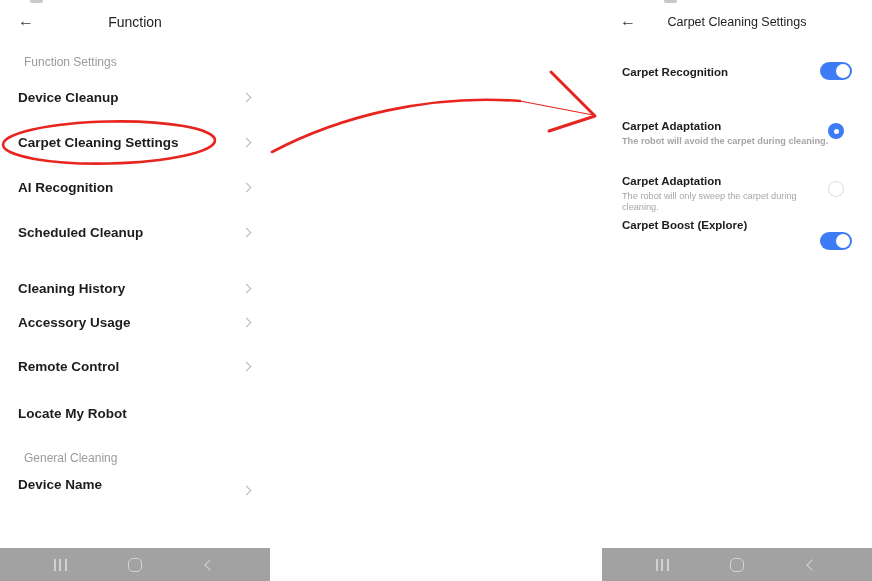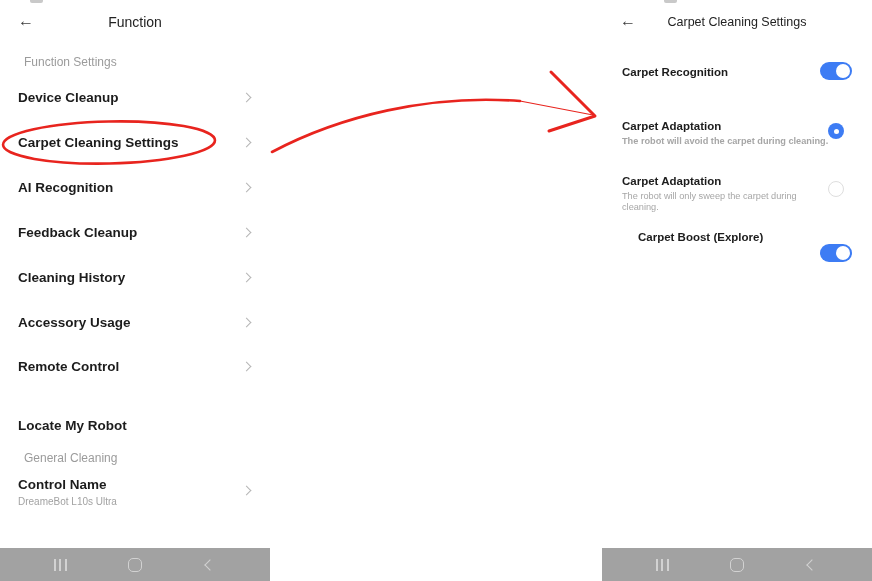--- a/index.html
+++ b/index.html
@@ -79,48 +79,47 @@
       <span class="l-title">Carpet Cleaning Settings</span>
       <span class="chev"></span>
     </div>
 
     <div class="l-row" style="top:178px;">
       <span class="l-title">AI Recognition</span>
       <span class="chev"></span>
     </div>
 
     <div class="l-row" style="top:223px;">
-      <span class="l-title">Feedback Cleanup</span>
+      <span class="l-title">Scheduled Cleanup</span>
       <span class="chev"></span>
     </div>
 
-    <div class="l-row" style="top:268px;">
+    <div class="l-row" style="top:279px;">
       <span class="l-title">Cleaning History</span>
       <span class="chev"></span>
     </div>
 
     <div class="l-row" style="top:357px;">
       <span class="l-title">Remote Control</span>
       <span class="chev"></span>
     </div>
 
     <div class="l-row" style="top:313px;">
       <span class="l-title">Accessory Usage</span>
       <span class="chev"></span>
     </div>
 
-    <div class="l-row" style="top:416px;">
+    <div class="l-row" style="top:404px;">
       <span class="l-title">Locate My Robot</span>
     </div>
 
     <div class="section-label" style="top:451px;">General Cleaning</div>
 
     <div class="l-row" style="top:475px; height:34px;">
-      <span class="l-title">Control Name</span>
-      <span class="l-sub">DreameBot L10s Ultra</span>
+      <span class="l-title">Device Name</span>
       <span class="chev" style="top:12px;"></span>
     </div>
 
 
     <div class="navbar">
       <span class="nav-btn">
           <span class="nav-recents">
             <i></i>
             <i></i>
             <i></i>
@@ -155,21 +154,21 @@
       <span class="r-desc one-line">The robot will avoid the carpet during cleaning.</span>
       <span class="radio sel" style="top:7px;"></span>
     </div>
 
     <div class="r-row" style="top:171px;">
       <span class="r-title">Carpet Adaptation</span>
       <span class="r-desc">The robot will only sweep the carpet during cleaning.</span>
       <span class="radio unsel" style="top:10px;"></span>
     </div>
 
-    <div class="r-row" style="top:227px;margin-left:16px;">
+    <div class="r-row" style="top:215px;">
       <span class="r-title">Carpet Boost (Explore)</span>
       <span class="toggle" style="top:17px;">
           <span class="knob"></span>
         </span>
     </div>
 
     <div class="navbar">
       <span class="nav-btn">
           <span class="nav-recents">
             <i></i>

